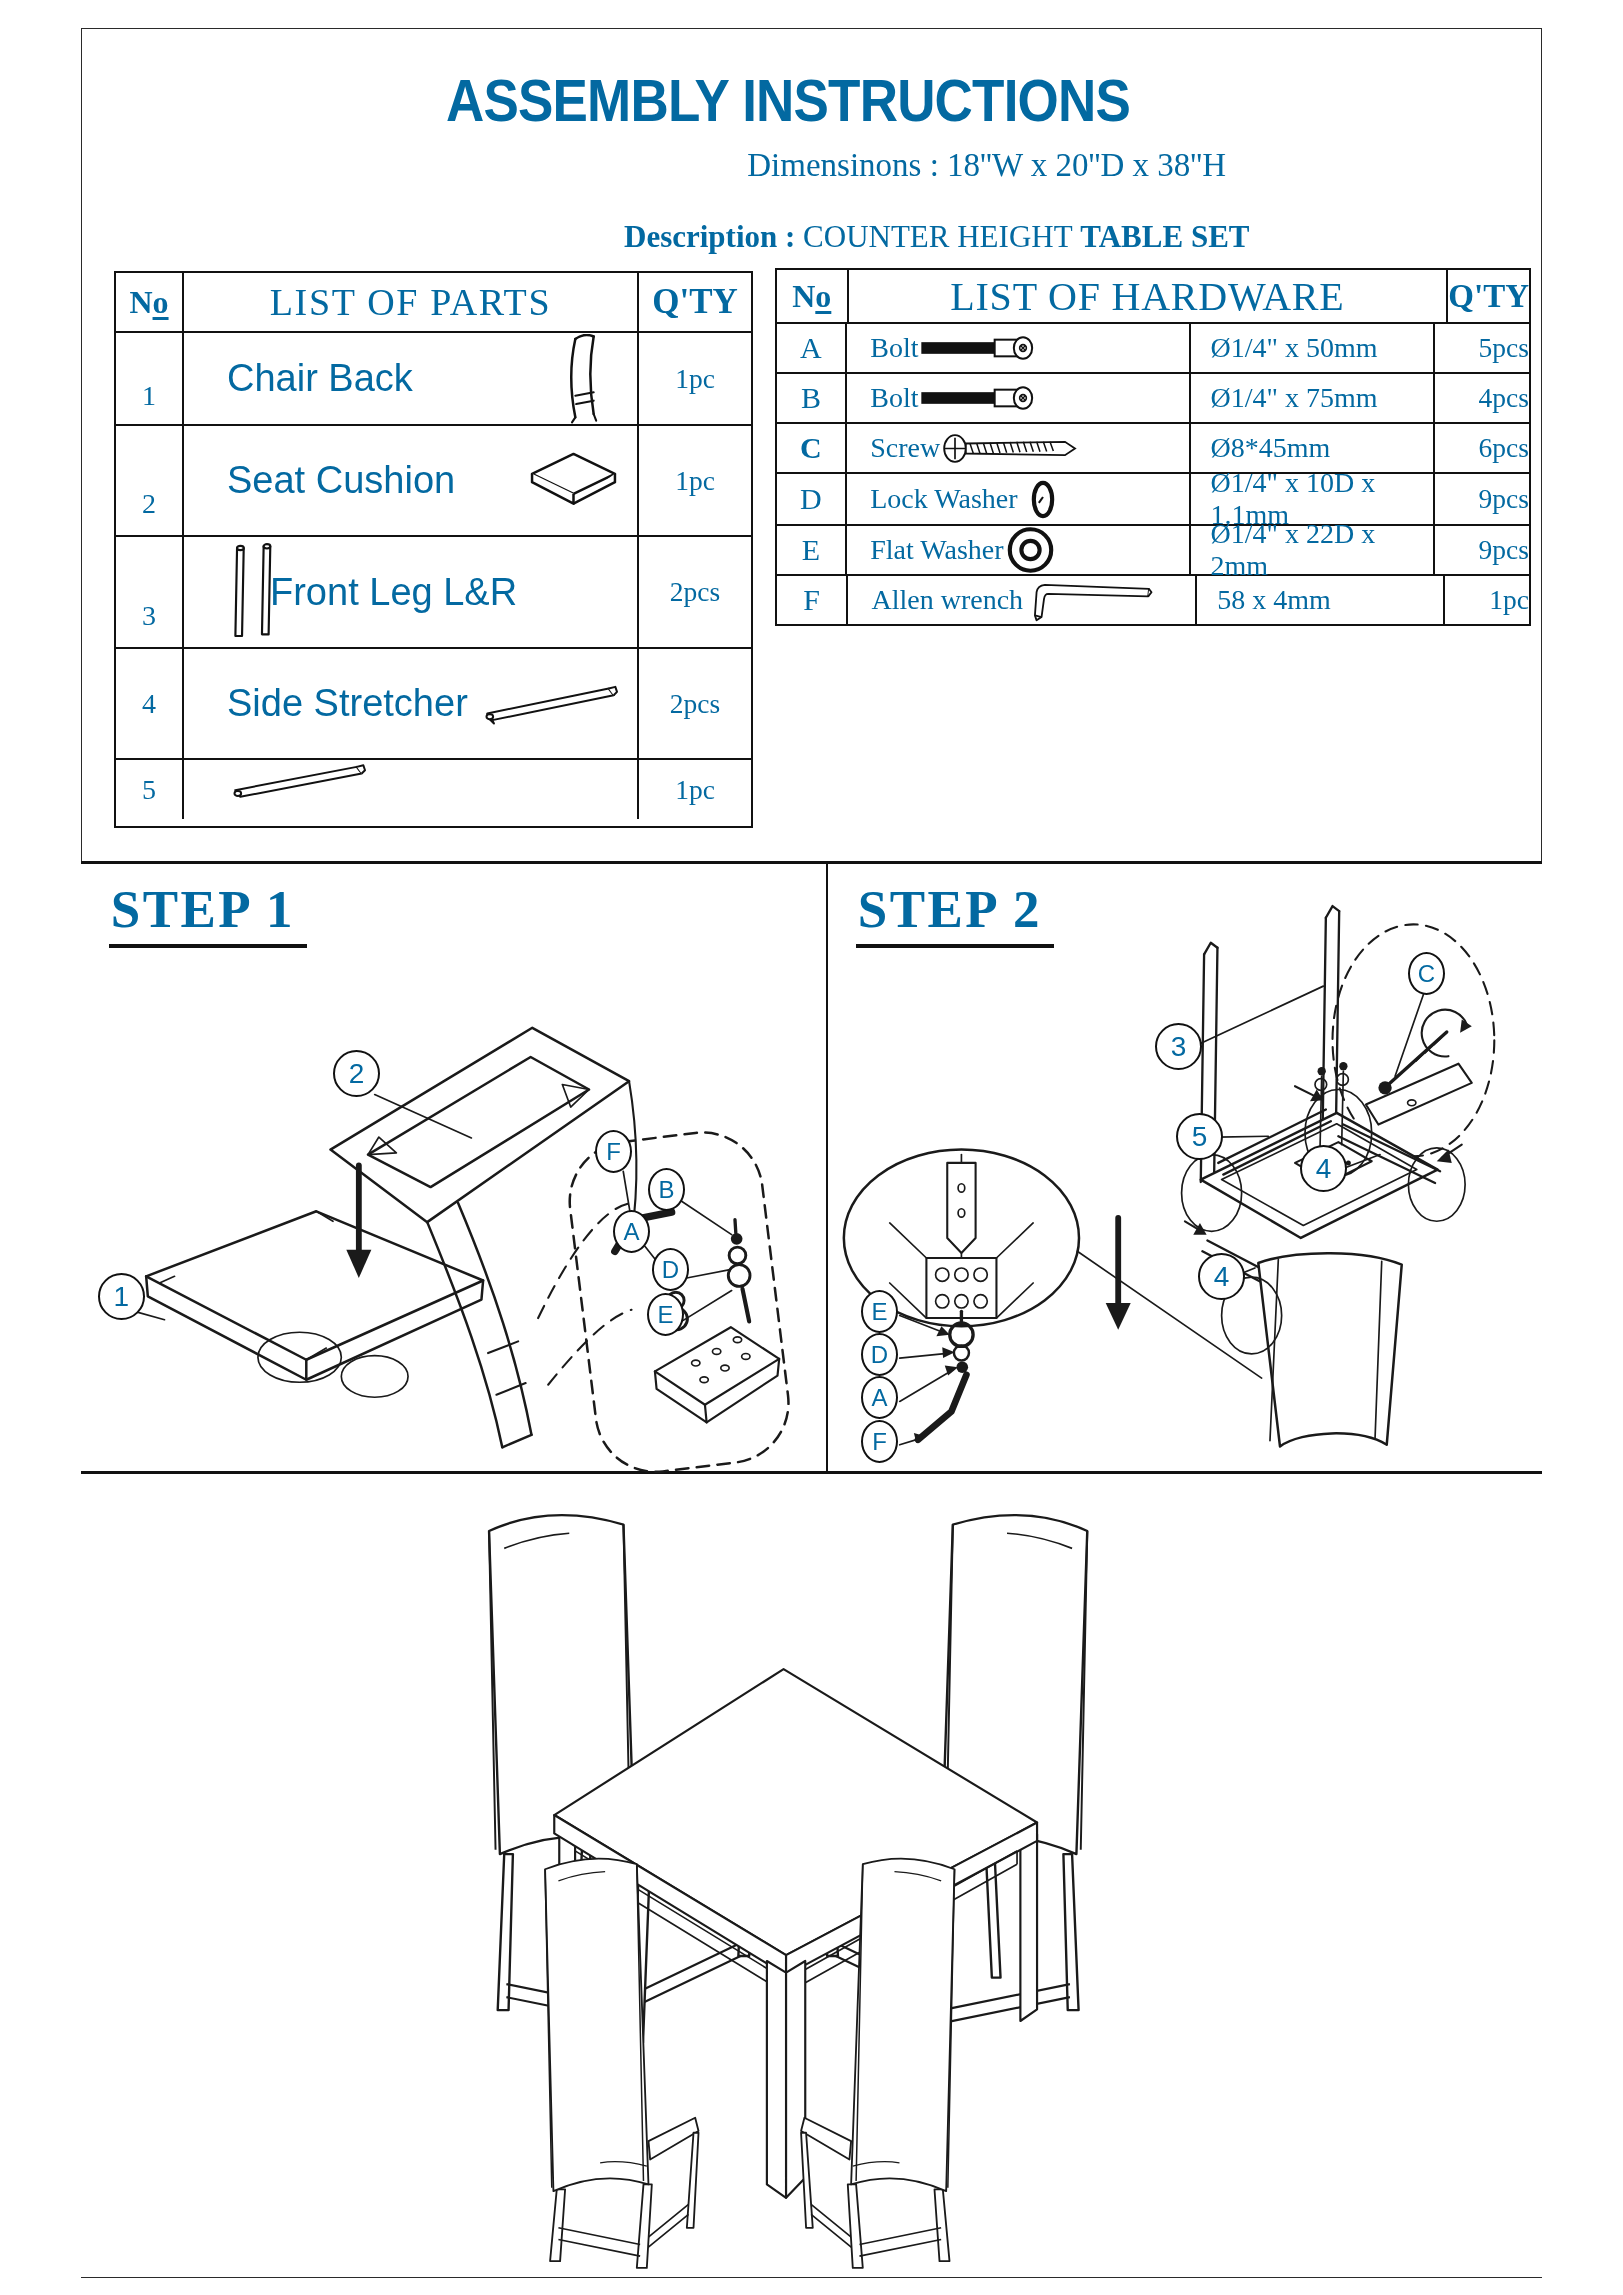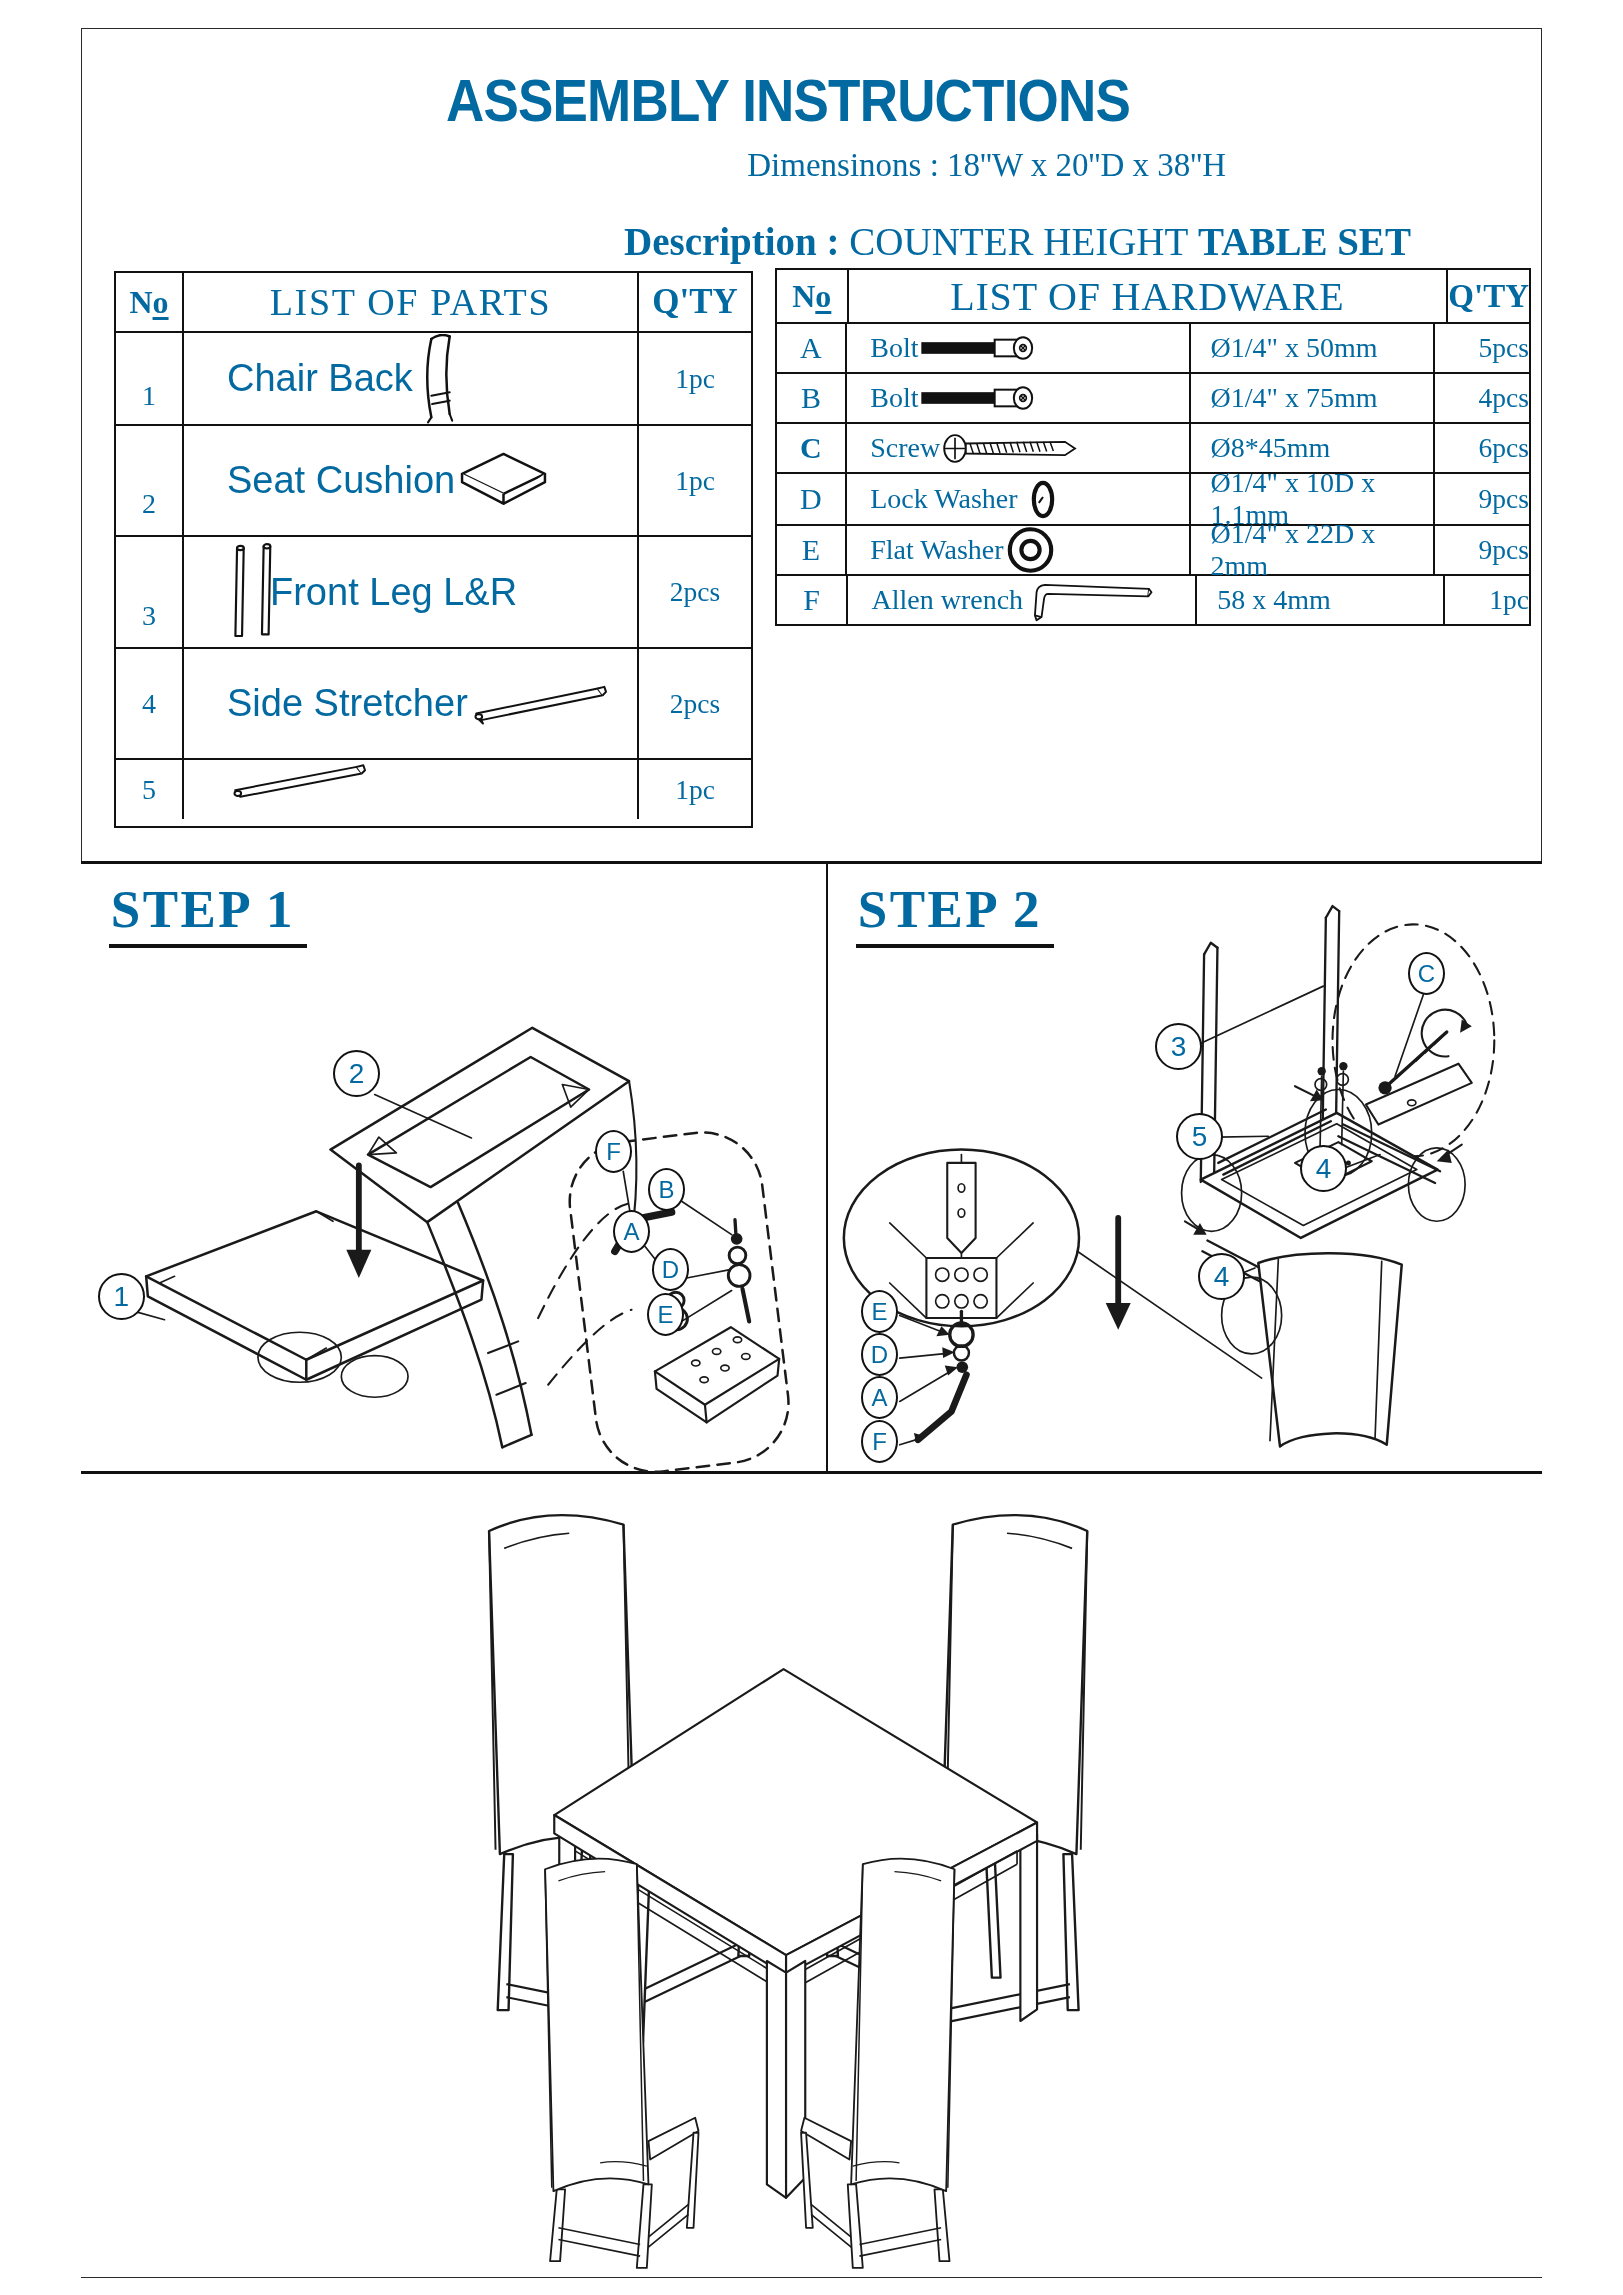--- a/index.html
+++ b/index.html
@@ -6,34 +6,34 @@
   .page{position:relative;width:1623px;height:2295px;background:#ffffff;color:#0369a1;
         font-family:"Liberation Serif",serif;overflow:hidden;}
   .frame{position:absolute;left:81px;top:27.5px;width:1461px;height:2250px;
          border:1.7px solid #2a2a2a;box-sizing:border-box;}
   
   .title{position:absolute;left:350px;top:70px;width:876px;text-align:center;
          font-family:"Liberation Sans",sans-serif;font-weight:bold;font-size:53px;
          letter-spacing:-0.8px;transform:scaleY(1.12);}
   .dims{position:absolute;left:350px;top:147px;width:876px;text-align:right;
         font-weight:normal;font-size:33px;}
-  .desc{position:absolute;left:624px;top:219px;font-size:39px;white-space:nowrap;}
+  .desc{position:absolute;left:624px;top:219px;font-size:31px;white-space:nowrap;}
   .desc b{font-weight:bold;}
   
   .tbl{position:absolute;box-sizing:border-box;border:2.5px solid #111;background:#fff;}
   .trow{display:flex;box-sizing:border-box;border-top:2.5px solid #111;}
   .trow.first{border-top:none;}
   .cell{box-sizing:border-box;border-left:2.5px solid #111;display:flex;align-items:center;}
   .cell.first{border-left:none;}
   .cent{justify-content:center;}
   .u{text-decoration:underline;text-underline-offset:4.2px;}
   
   .parts{left:114px;top:271px;width:639px;height:557px;}
   .parts .col-no{width:66px;}
-  .parts .col-nm{width:455px;padding-left:43px;padding-right:15px;}
+  .parts .col-nm{width:455px;padding-left:43px;padding-right:15px;justify-content:space-between;}
   .parts .col-q{flex:1;}
   .parts .hdr{font-size:33px;}
   .parts .hdr .hno{font-weight:bold;font-size:32px;}
   .parts .hdr .hnm{font-size:38px;letter-spacing:1.7px;justify-content:center;padding:0;}
   .parts .hdr .hq{font-weight:bold;font-size:35px;}
   .pname{font-family:"Liberation Sans",sans-serif;font-size:38px;}
   .rno{font-size:28px;}
   .qty{font-size:27.5px;}
   
   .hw{left:775px;top:268px;width:756px;height:358px;}

